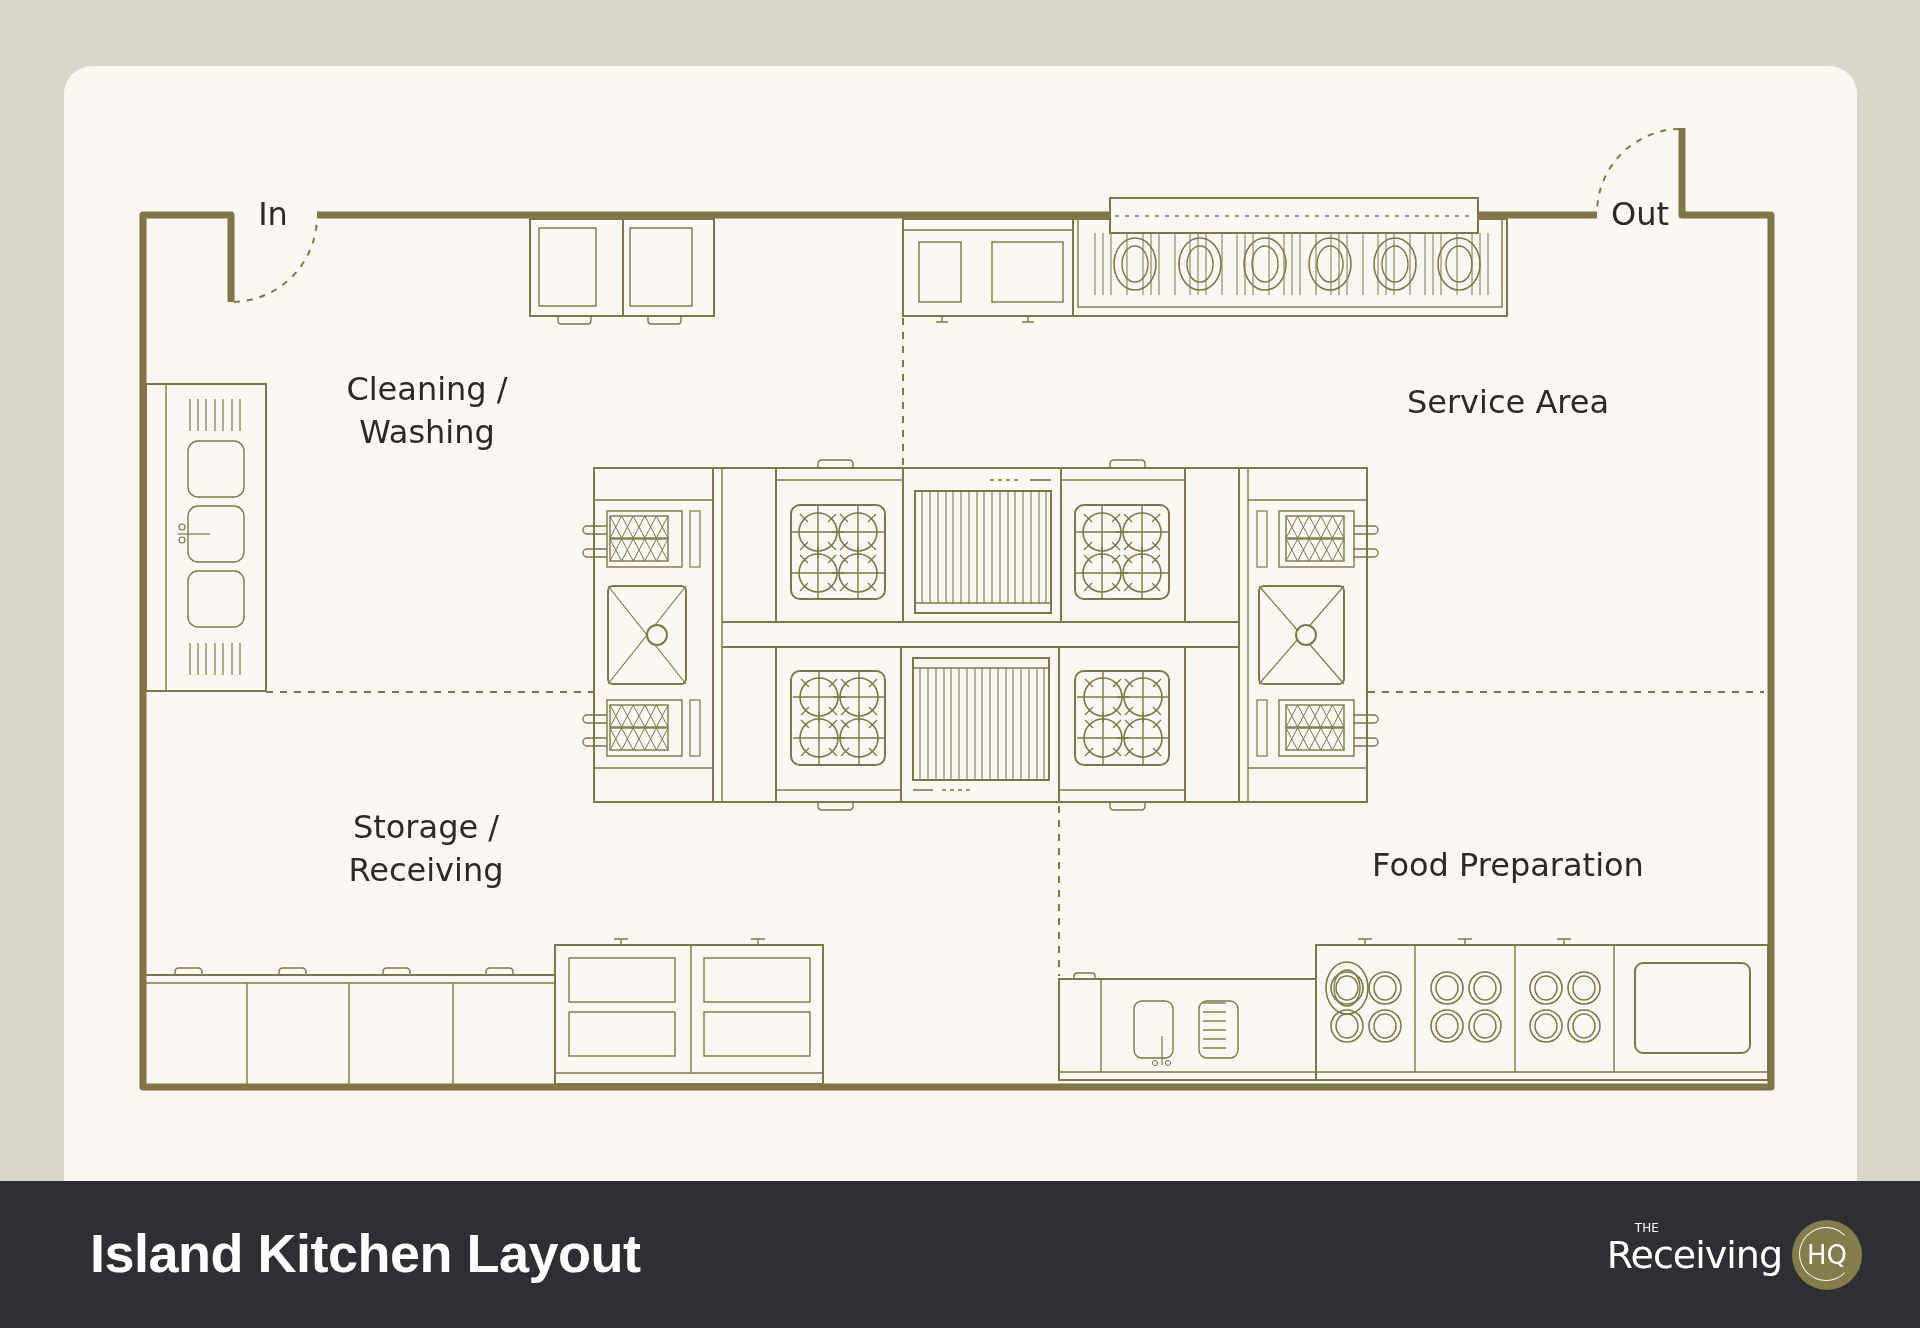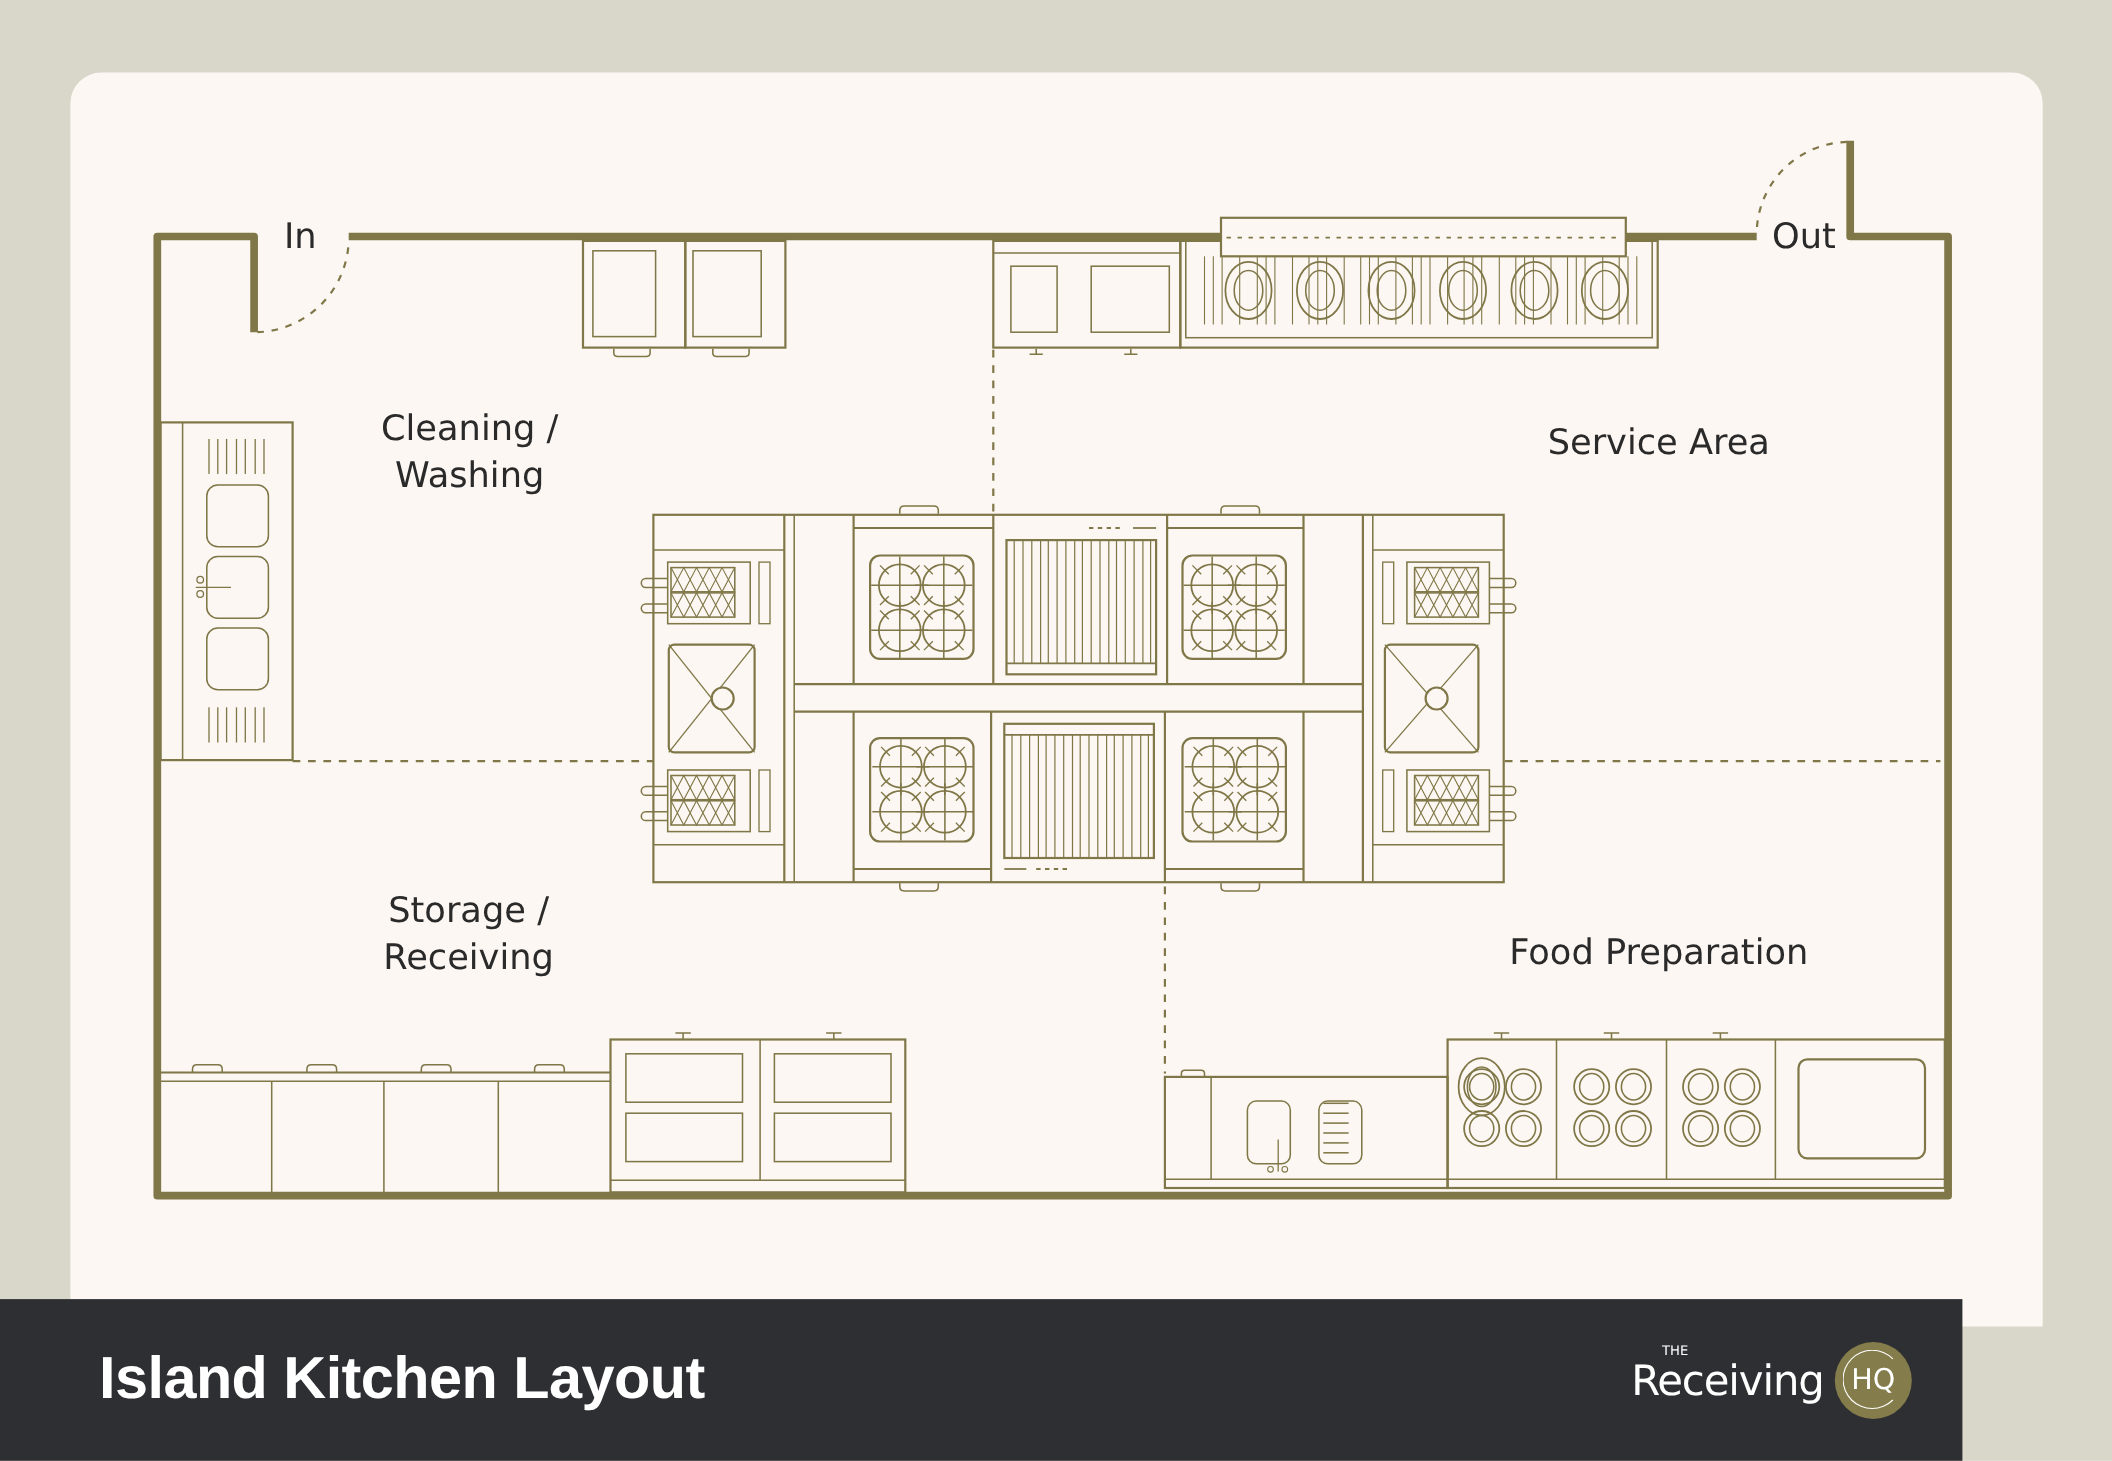--- a/index.html
+++ b/index.html
@@ -1,21 +1,21 @@
 <!DOCTYPE html>
 <html><head>
 <meta charset="utf-8">
 <style>
   html, body { margin:0; padding:0; }
   body { width:1920px; height:1328px; background:#d9d6ca; position:relative; overflow:hidden; font-family:"Liberation Sans", sans-serif; }
   .card { position:absolute; left:64px; top:66px; width:1793px; height:1140px; background:#fdf7f3; border-radius:28px 28px 0 0; }
   .plan { position:absolute; left:0; top:0; width:1920px; height:1181px; }
-  .footer { position:absolute; left:0; top:1181px; width:1784px; height:147px; background:#2e2f33; }
+  .footer { position:absolute; left:0; top:1181px; width:1920px; height:147px; background:#2e2f33; }
   .footer-title { position:absolute; left:90px; top:36px; color:#ffffff; font-family:"Liberation Sans", sans-serif; font-weight:bold; font-size:54px; letter-spacing:-0.5px; line-height:72px; }
-  .logo { position:absolute; right:46px; top:38px; height:72px; display:flex; align-items:center; }
+  .logo { position:absolute; right:58px; top:38px; height:72px; display:flex; align-items:center; }
   .logo-text { position:relative; color:#fff; font-family:"DejaVu Sans", sans-serif; font-size:38px; letter-spacing:-1px; margin-right:10px; line-height:1; }
   .logo-the { position:absolute; left:28px; top:-14px; font-size:12px; letter-spacing:0; font-family:"DejaVu Sans", sans-serif; color:#fff; }
   .logo-badge { width:70px; height:70px; border-radius:50%; background:#847c4a; position:relative; display:flex; align-items:center; justify-content:center; color:#fff; font-weight:normal; font-size:26px; font-family:"DejaVu Sans", sans-serif; }
   .logo-badge::before { content:""; position:absolute; left:7px; top:7px; width:52px; height:52px; border:1.5px solid #fff; border-radius:50%; border-right-color:transparent; }
   .zone-label { font-family:"DejaVu Sans", sans-serif; font-size:32px; fill:#2a2a2a; }
 </style>
 </head>
 <body>
 
 <div class="card"></div>

